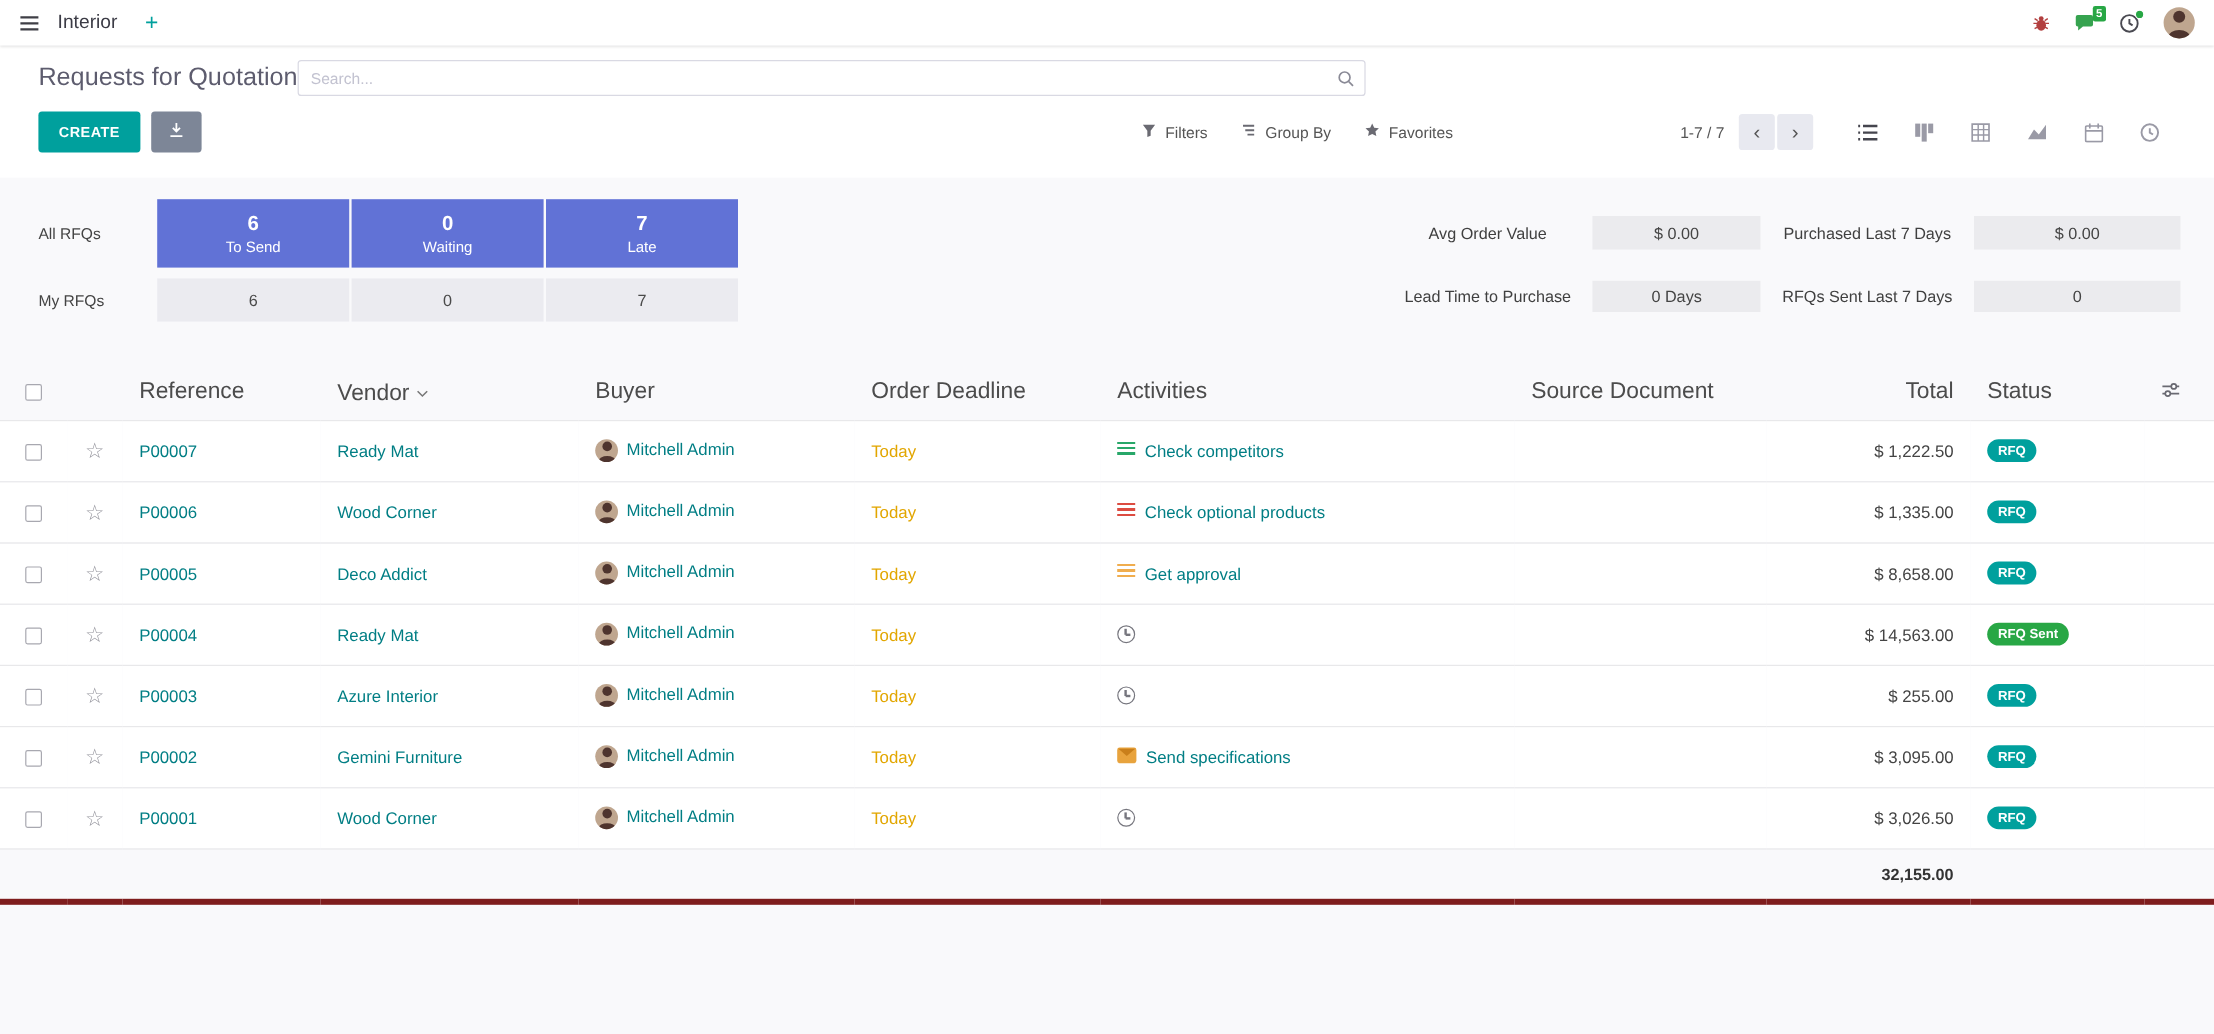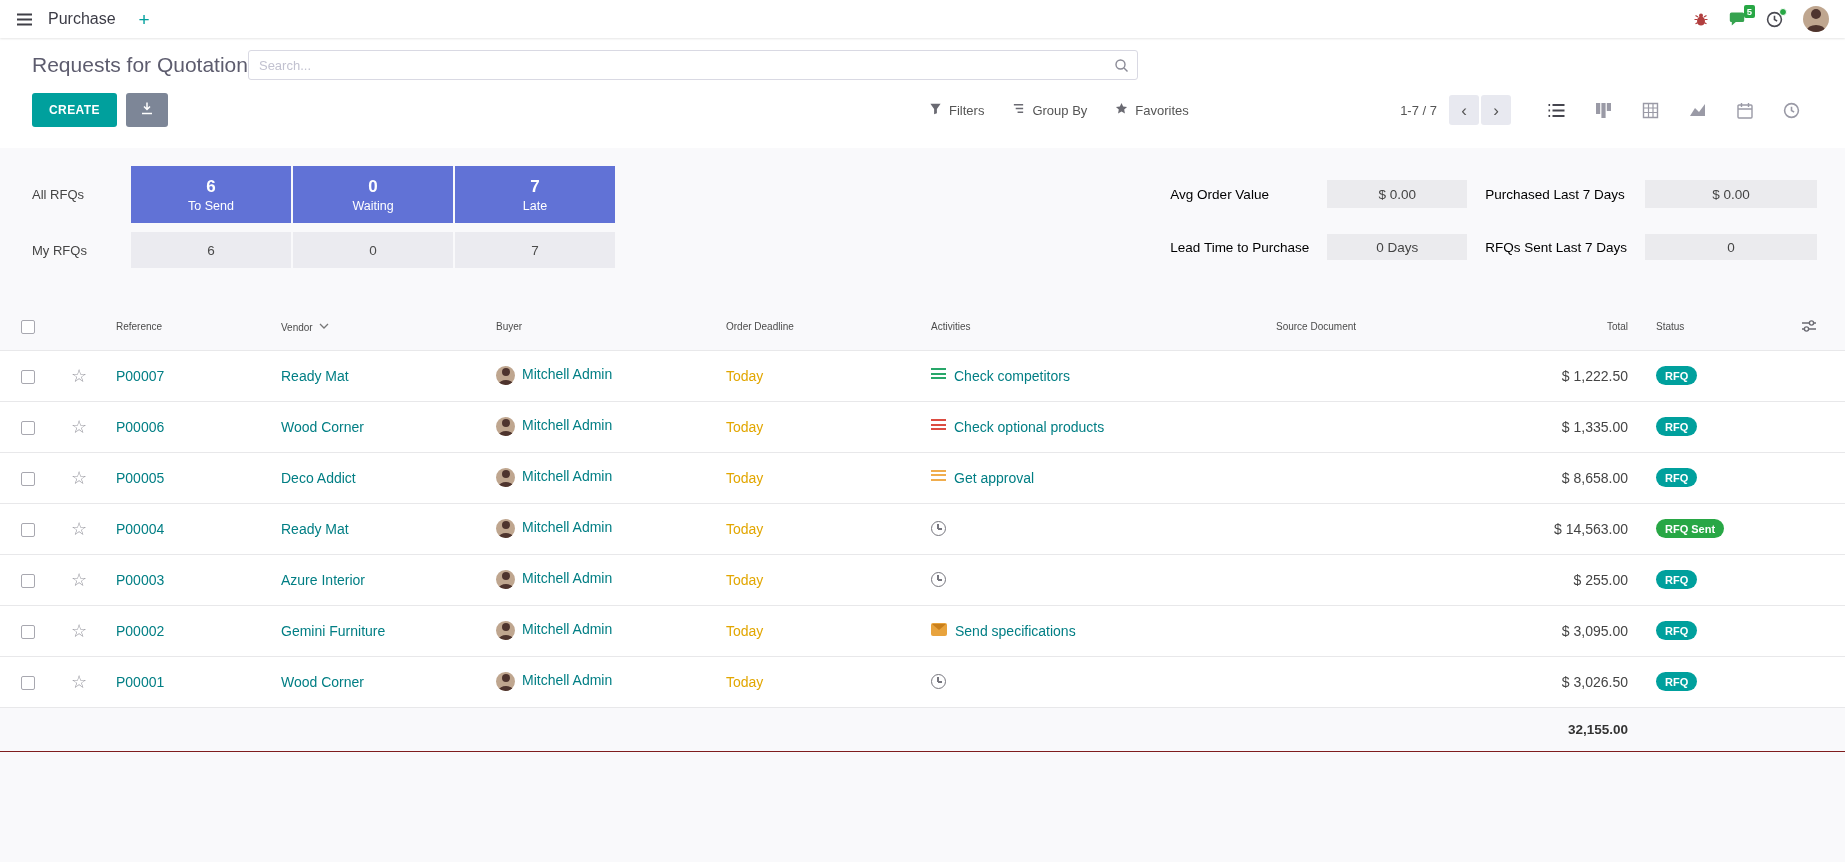--- a/index.html
+++ b/index.html
@@ -56,21 +56,21 @@
   .cp-row2 { margin-top: 12px; display: flex; align-items: center; position: relative; height: 36px; }
   .btn-create {
     background: var(--accent); color: #fff; border: none; border-radius: 3px;
     height: 34px; padding: 0 17px; font-size: 12px; font-weight: 700;
     letter-spacing: .4px; font-family: "Liberation Sans", sans-serif;
   }
   .btn-export {
     margin-left: 9px; height: 34px; width: 42px; background: #7d8697;
     border: none; border-radius: 3px; display: inline-flex; align-items: center; justify-content: center;
   }
-  .cp-mid { position: absolute; left: 897px; display: flex; gap: 28px; align-items: flex-end; }
+  .cp-mid { position: absolute; left: 919px; display: flex; gap: 28px; align-items: flex-end; }
   .filter-btn { background: none; border: none; display: flex; align-items: center; gap: 7px; font-size: 13px; color: #555; font-family: "Liberation Sans", sans-serif; }
   .cp-right { margin-left: auto; display: flex; align-items: center; }
   .pager-text { font-size: 13px; color: #555; margin-right: 12px; }
   .pager-btn {
     width: 30px; height: 30px; background: #e8e9f0; border: none; border-radius: 3px;
     color: #555; font-size: 17px; line-height: 1; display: inline-flex; align-items: center; justify-content: center;
   }
   .pager-btn + .pager-btn { margin-left: 2px; }
   .view-switcher { display: flex; margin-left: 22px; }
   .vs-btn { width: 47px; height: 34px; background: none; border: none; display: inline-flex; align-items: center; justify-content: center; color: #9a9aa6; }
@@ -81,27 +81,27 @@
   .dash-grid { display: grid; grid-template-columns: 97px 160px 160px 160px; column-gap: 2px; row-gap: 9px; align-items: center; }
   .dash-label { font-size: 13px; color: #444; }
   .stat-box {
     background: var(--indigo); color: #fff; height: 57px; display: flex;
     flex-direction: column; align-items: center; justify-content: center; text-decoration: none;
   }
   .stat-count { font-size: 17px; font-weight: bold; }
   .stat-label { font-size: 12.5px; margin-top: 2px; }
   .stat-my { background: #ebebf0; height: 36px; display: flex; align-items: center; justify-content: center; font-size: 13.5px; color: #4a4a4a; }
   .dash-right { display: grid; grid-template-columns: auto 140px auto 172px; grid-template-rows: 52px 38px; column-gap: 18px; row-gap: 8px; align-items: center; margin-top: 2px; }
-  .kpi-label { font-size: 13.5px; color: #000000; text-align: left; }
+  .kpi-label { font-size: 13.5px; color: #404040; text-align: center; }
   .kpi-value { background: #ebebee; display: flex; align-items: center; justify-content: center; font-size: 13.5px; color: #444; height: 28px; }
   .kpi-value.short { height: 26px; }
 
   
   table.list { width: 100%; border-collapse: collapse; margin-top: 36px; table-layout: fixed; }
-  th { height: 46px; font-size: 10px; color: #4c4c4c; font-weight: 500; text-align: left; padding: 0 14px; white-space: nowrap; }
+  th { height: 46px; font-size: 19px; color: #4c4c4c; font-weight: 500; text-align: left; padding: 0 14px; white-space: nowrap; }
   th.c-check, td.c-check { text-align: center; padding: 0; }
   th.c-star, td.c-star { text-align: center; padding: 0; }
   th .sort-chevron { margin-left: 6px; vertical-align: 2px; }
   td { height: 51px; font-size: 14px; vertical-align: middle; padding: 0 14px; white-space: nowrap; overflow: hidden; }
   tbody tr { background: #fff; border-top: 1px solid #e8e8ea; }
   tbody tr:last-child { border-bottom: 1px solid #e8e8ea; }
   .c-total, th.c-total { text-align: right; }
   a.t-link { color: var(--link); text-decoration: none; }
   .deadline { color: var(--warning); }
   .checkbox { display: inline-block; width: 14px; height: 14px; border: 1px solid #a8a8b0; border-radius: 2px; background: #fff; vertical-align: middle; }
@@ -119,35 +119,35 @@
   .act-icon[data-icon="clock"]::before { content: ""; position: absolute; left: 5px; top: 2px; width: 1.5px; height: 4.5px; background: #76767e; }
   .act-icon[data-icon="clock"]::after { content: ""; position: absolute; left: 6px; top: 6px; width: 4px; height: 1.5px; background: #76767e; }
   .act-icon[data-icon="envelope"] { width: 16px; height: 13px; background: #e8a33d; border-radius: 2px; }
   .act-icon[data-icon="envelope"]::before { content: ""; position: absolute; left: 1px; top: 1px; border-left: 7px solid transparent; border-right: 7px solid transparent; border-top: 6px solid #c97f1b; }
   a.act-text { color: var(--link); text-decoration: none; }
 
   .badge { display: inline-block; color: #fff; font-size: 11px; font-weight: bold; padding: 3.5px 9px; border-radius: 11px; }
   .badge[data-status="rfq"] { background: var(--accent); }
   .badge[data-status="rfq-sent"] { background: var(--success); }
 
-  tr.footer-row { border-top: 1px solid #e3e3e6; border-bottom: 1px solid #7f1d1d; }
+  tr.footer-row { border-top: 1px solid #e3e3e6; border-bottom: 5px solid #7f1d1d; }
   tr.footer-row td { height: 44px; font-size: 13.5px; }
   .footer-total { font-weight: bold; color: #333; }
 </style>
 </head>
 <body>
 
 <nav class="navbar" data-interactable="false">
   <div class="nav-left">
     <span class="nav-icon" data-interactable="true">
       <svg width="17" height="13" viewBox="0 0 17 13">
           <path d="M1 1.5h15M1 6.5h15M1 11.5h15" stroke="#3f3f46" stroke-width="1.8"></path>
         </svg>
     </span>
-    <span class="app-name" data-interactable="true">Purchase</span>
+    <span class="app-name" data-interactable="true">Interior</span>
     <span class="nav-plus" data-interactable="true">+</span>
   </div>
   <div class="nav-right">
     <span class="nav-icon" data-interactable="true">
       <svg width="16" height="16" viewBox="0 0 16 16">
           <circle cx="8" cy="4.5" r="2" fill="#b23f3f"></circle>
           <ellipse cx="8" cy="10" rx="4" ry="4.6" fill="#b23f3f"></ellipse>
           <path d="M1.5 8.5h3M11.5 8.5h3M2.5 12.8l2.4-1.2M13.5 12.8l-2.4-1.2M2.5 4.5l2.6 1.6M13.5 4.5l-2.6 1.6" stroke="#b23f3f" stroke-width="1.2" fill="none"></path>
         </svg>
     </span>

